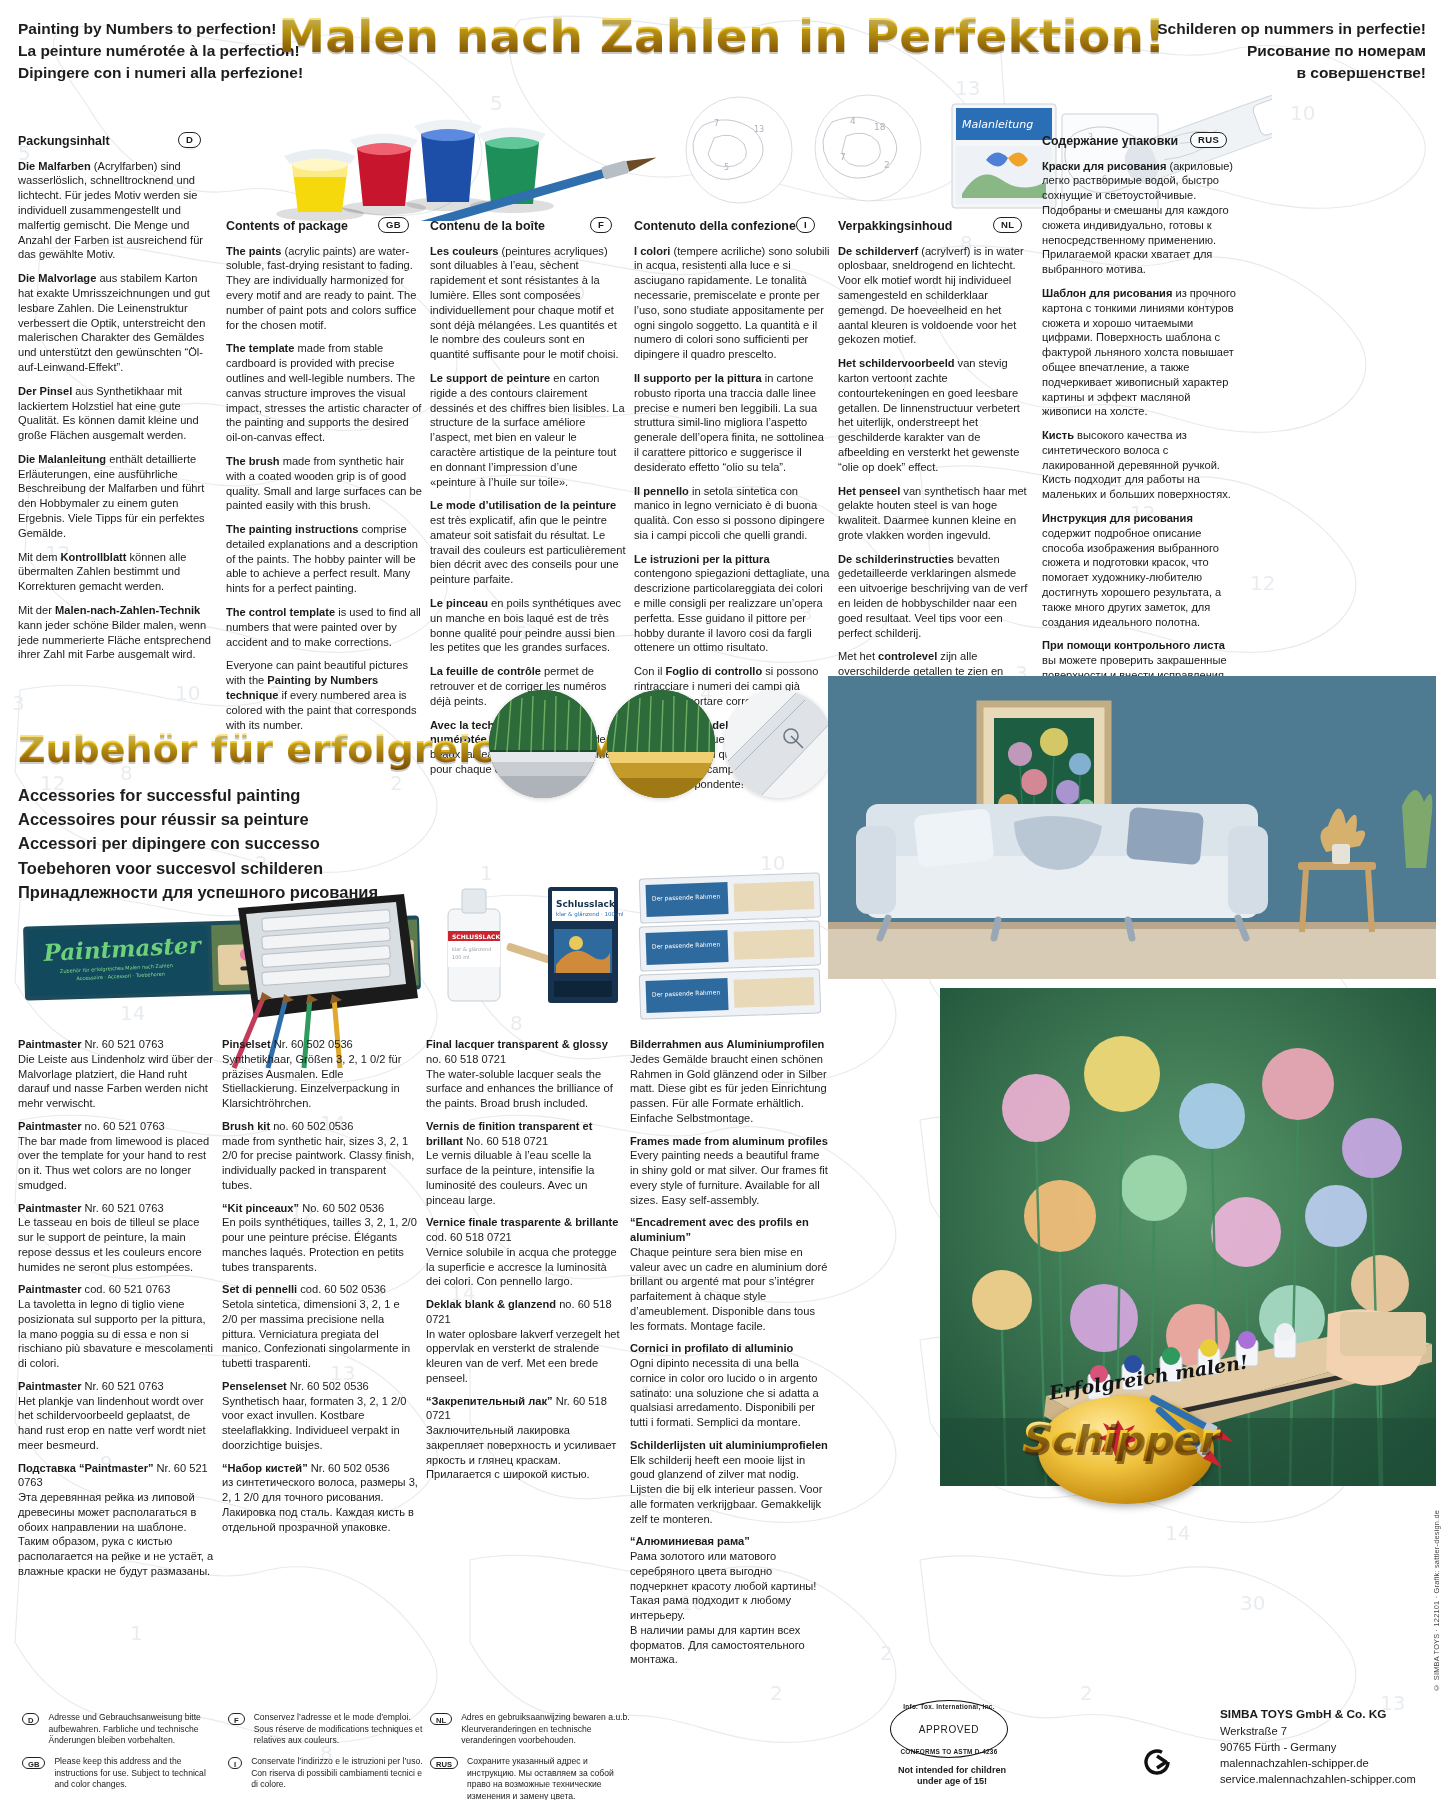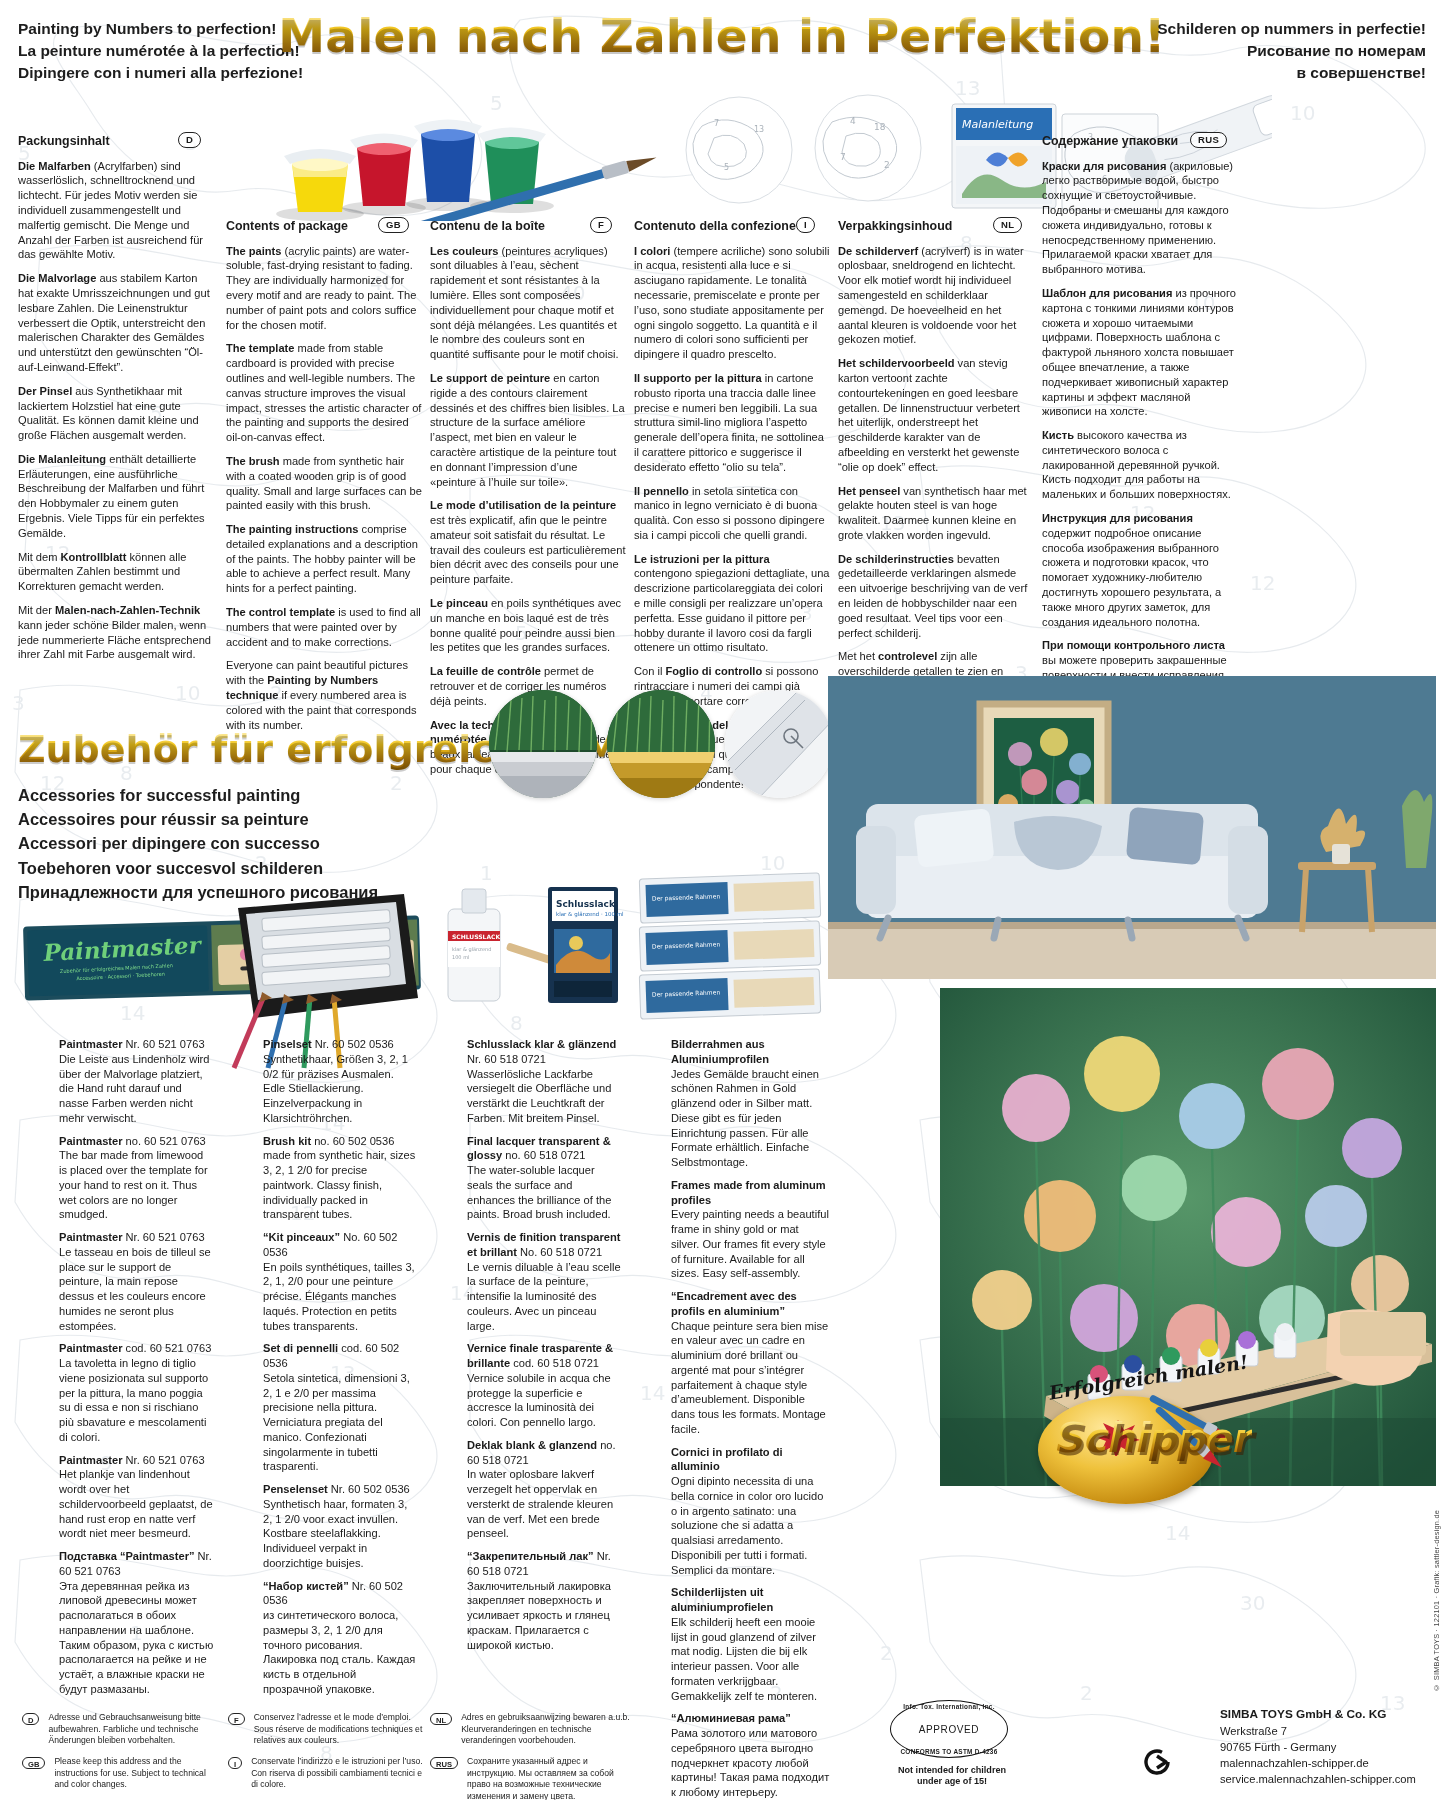--- a/index.html
+++ b/index.html
@@ -43,21 +43,21 @@
   .col p b { font-weight:bold; }
   .lang-badge {
     position:absolute; border:1.3px solid #222; border-radius:999px;
     font-size:9.5px; font-weight:bold; letter-spacing:.4px;
     padding:1px 7px 1.5px; line-height:1.25; background:rgba(255,255,255,.75);
   }
 
   .acc-sub { position:absolute; left:18px; top:783px; font-size:16.5px; line-height:1.465; font-weight:600; color:#1d1d1d; }
 
   .acc-col { position:absolute; font-size:11.1px; line-height:1.33; }
-  .acc-col .blk { margin-bottom:8px;margin-left:41px; }
+  .acc-col .blk { margin-bottom:8px; }
   .acc-col .t { font-weight:bold; }
 
   .legal { position:absolute; font-size:8.6px; line-height:1.36; color:#222; }
   .legal .row { display:flex; gap:9px; margin-bottom:9px; }
   .legal .bdg {
     flex:0 0 auto; border:1.1px solid #222; border-radius:999px;
     font-size:7.6px; font-weight:bold; padding:.5px 5px; height:12px; line-height:11px;
     margin-top:1px; background:rgba(255,255,255,.7);
   }
 
@@ -86,21 +86,21 @@
     position:absolute; left:28px; top:-4px; transform:rotate(-9deg);
     font-family:"DejaVu Serif", serif; font-style:italic; font-weight:bold;
     font-size:19px; color:#151515;
   }
   .sl-disc {
     position:absolute; left:18px; top:26px; width:176px; height:108px; border-radius:50%;
     background:radial-gradient(ellipse at 38% 30%, #ffe89a 0%, #efc23c 38%, #c68c10 72%, #8d5e05 100%);
     box-shadow:0 3px 7px rgba(0,0,0,.3);
   }
   .sl-word {
-    position:absolute; left:2px; top:44px; width:230px; text-align:right;
+    position:absolute; left:2px; top:44px; width:230px; text-align:left;
     font-family:"DejaVu Sans", sans-serif; font-style:italic; font-weight:bold; font-size:41px;
     background:linear-gradient(180deg,#fff6cf 0%,#f3c82a 42%,#b5790a 78%,#7d5104 100%);
     -webkit-background-clip:text; background-clip:text; color:transparent;
     text-shadow:2px 3px 0 rgba(60,30,0,.55);
     letter-spacing:-1px;
   }
 </style>
 </head>
 <body>
 
@@ -719,24 +719,20 @@
         </div>
         <div class="blk">
           <div><span class="t">“Набор кистей”</span> Nr. 60 502 0536</div>
           <div>из синтетического волоса, размеры 3, 2, 1 2/0 для точного рисования. Лакировка под сталь. Каждая кисть в отдельной прозрачной упаковке.</div>
         </div>
       </div>
   </div>
   <div class="acc-col" style="left:426px; top:1037px; width:196px;">
     <div>
         <div class="blk">
-          <div><span class="t">Schlusslack klar &amp; glänzend</span> Nr. 60 518 0721</div>
-          <div>Wasserlösliche Lackfarbe versiegelt die Oberfläche und verstärkt die Leuchtkraft der Farben. Mit breitem Pinsel.</div>
-        </div>
-        <div class="blk">
           <div><span class="t">Final lacquer transparent &amp; glossy</span> no. 60 518 0721</div>
           <div>The water-soluble lacquer seals the surface and enhances the brilliance of the paints. Broad brush included.</div>
         </div>
         <div class="blk">
           <div><span class="t">Vernis de finition transparent et brillant</span> No. 60 518 0721</div>
           <div>Le vernis diluable à l’eau scelle la surface de la peinture, intensifie la luminosité des couleurs. Avec un pinceau large.</div>
         </div>
         <div class="blk">
           <div><span class="t">Vernice finale trasparente &amp; brillante</span> cod. 60 518 0721</div>
           <div>Vernice solubile in acqua che protegge la superficie e accresce la luminosità dei colori. Con pennello largo.</div>

